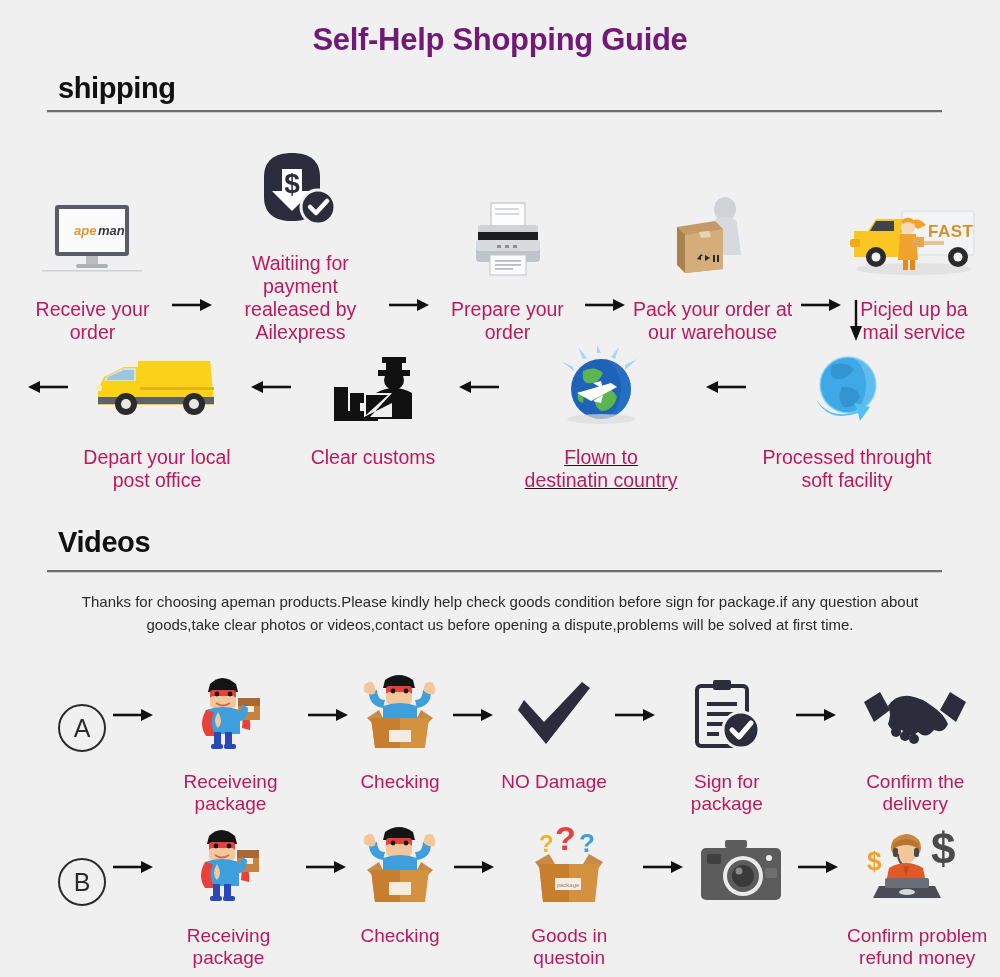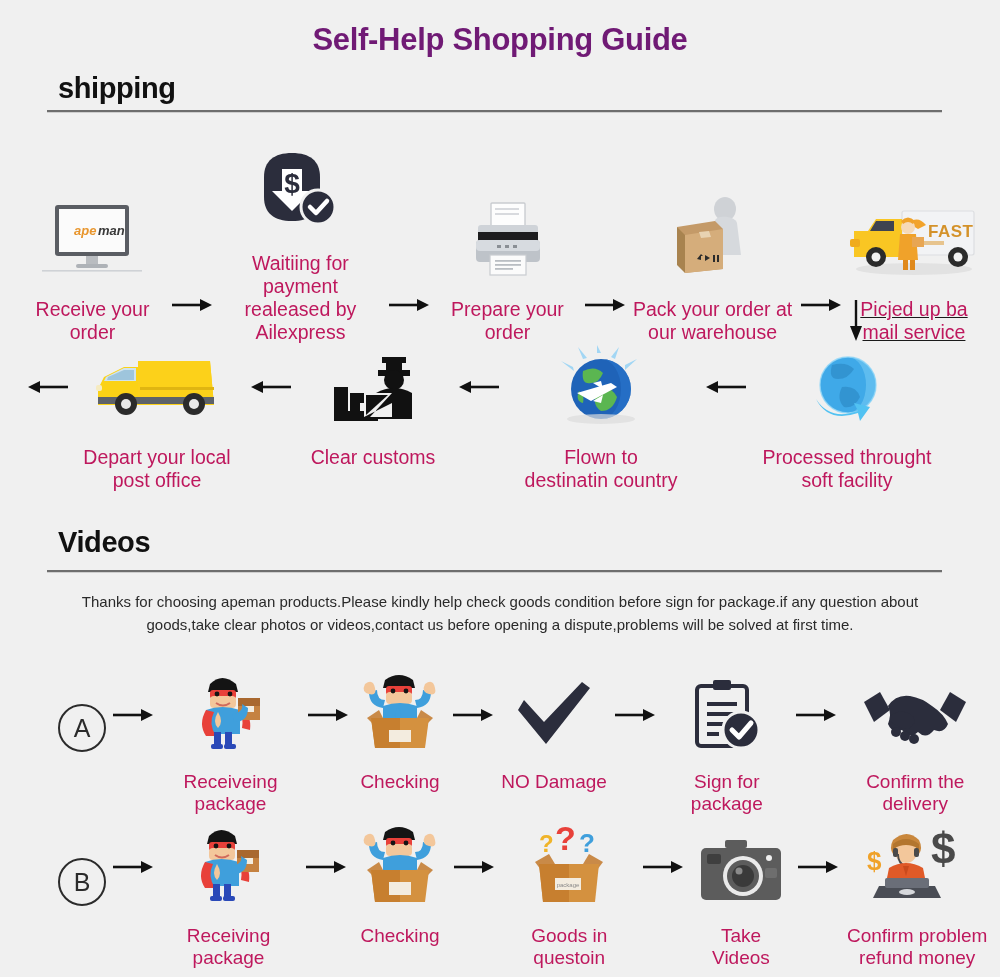--- a/index.html
+++ b/index.html
@@ -218,21 +218,21 @@
 our warehouse</div>
     </div>
 
     <div class="arrow" style="width:50px;height:78px;">
       <svg width="44" height="16" viewBox="0 0 44 16">
         <line x1="2" y1="8" x2="32" y2="8" stroke="#111" stroke-width="2.6"></line>
         <polygon points="30,2 42,8 30,14" fill="#111"></polygon>
       </svg>
     </div>
 
-    <div class="step" style="width:155px;text-decoration:underline;">
+    <div class="step" style="width:155px;">
       <div class="step-art" style="height:78px;">
         <svg width="136" height="80" viewBox="0 0 136 80">
           <ellipse cx="68" cy="70" rx="58" ry="6" fill="#e2e2e2"></ellipse>
           <rect x="56" y="12" width="72" height="44" rx="2" fill="#f2f3f5" stroke="#dcdee1" stroke-width="1.2"></rect>
           <path d="M8 32 L22 32 L30 20 L56 20 L56 58 L8 58 Z" fill="#f9c623"></path>
           <path d="M24 32 L30 22 L48 22 L48 32 Z" fill="#3f4350"></path>
           <rect x="4" y="40" width="10" height="8" rx="2" fill="#f0ab1c"></rect>
           <text x="82" y="38" font-family="'Liberation Sans',sans-serif" font-size="17" font-weight="bold" fill="#d4922a" letter-spacing="0.5">FAST</text>
           <path d="M62 24 q10 -8 18 2 l-8 4 z" fill="#f2a32b"></path>
           <rect x="72" y="42" width="26" height="4" fill="#e7c48e"></rect>
@@ -315,21 +315,21 @@
       <div class="step-label">Clear customs</div>
     </div>
 
     <div class="arrow" style="width:58px;height:80px;">
       <svg width="48" height="16" viewBox="0 0 48 16">
         <line x1="16" y1="8" x2="46" y2="8" stroke="#111" stroke-width="2.6"></line>
         <polygon points="18,2 6,8 18,14" fill="#111"></polygon>
       </svg>
     </div>
 
-    <div class="step" style="width:190px;">
+    <div class="step" style="width:190px;text-decoration:underline;">
       <div class="step-art" style="height:80px;">
         <svg width="96" height="82" viewBox="0 0 96 82">
           <g fill="#9ad4f5" opacity="0.9">
             <path d="M30 14 l-5 -12 l9 11 z"></path>
             <path d="M44 8 l0 -8 l4 8 z"></path>
             <path d="M58 12 l8 -10 l-4 12 z"></path>
             <path d="M20 22 l-12 -6 l13 10 z"></path>
             <path d="M72 20 l12 -6 l-12 11 z"></path>
           </g>
           <circle cx="48" cy="44" r="30" fill="#1f63b8"></circle>
@@ -622,21 +622,20 @@
           <rect x="2" y="10" width="80" height="52" rx="5" fill="#5c5c5c"></rect>
           <rect x="8" y="16" width="14" height="10" rx="2" fill="#3f3f3f"></rect>
           <circle cx="44" cy="38" r="20" fill="#eaeaea"></circle>
           <circle cx="44" cy="38" r="16" fill="#5c5c5c"></circle>
           <circle cx="44" cy="38" r="11" fill="#3a3a3a"></circle>
           <circle cx="40" cy="33" r="3.5" fill="#8a8a8a"></circle>
           <circle cx="70" cy="20" r="3" fill="#f0f0f0"></circle>
           <rect x="66" y="30" width="12" height="10" rx="2" fill="#6e6e6e"></rect>
         </svg>
       </div>
-      <div class="step-label svc-label">Take Videos</div>
     </div>
 
     <div class="arrow" style="width:56px;height:78px;">
       <svg width="44" height="16" viewBox="0 0 44 16">
         <line x1="2" y1="8" x2="32" y2="8" stroke="#111" stroke-width="2.6"></line>
         <polygon points="30,2 42,8 30,14" fill="#111"></polygon>
       </svg>
     </div>
 
     <div class="step" style="width:186px;">

